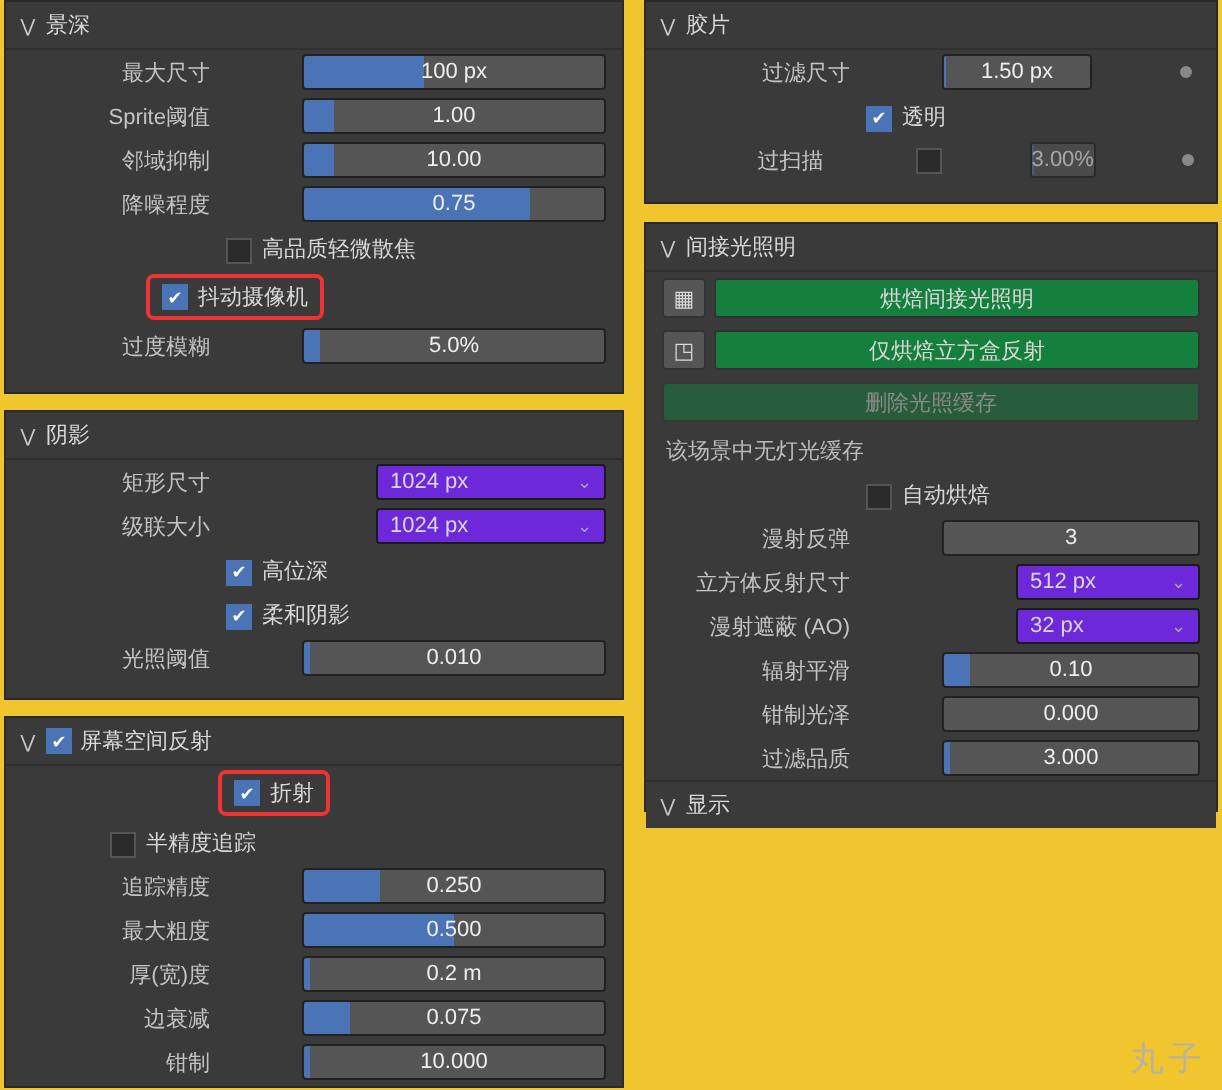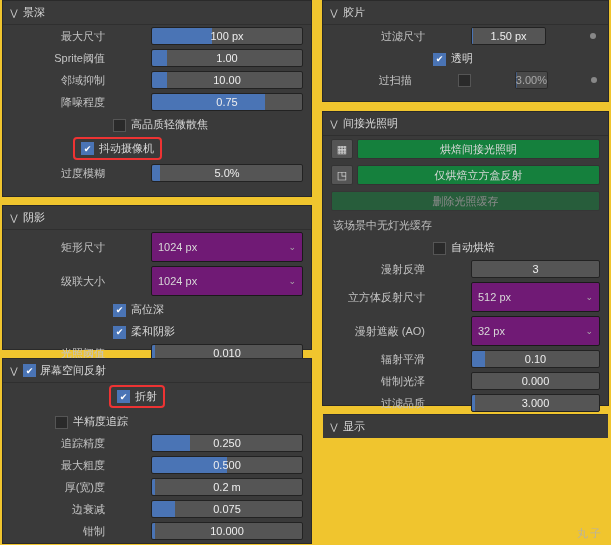--- a/index.html
+++ b/index.html
@@ -68,29 +68,30 @@
     left: 0; top: 0; bottom: 0;
     background: #4a74b5;
     border-radius: 2px 0 0 2px;
   }
   .slider .val {
     position: relative;
     z-index: 1;
     color: #eee;
   }
   .dropdown {
-    height: 30px;
-    background: #701a75;
+    height: 18px;
+    background: #6d28d9;
     border: 1px solid #1a1a1a;
     border-radius: 2px;
     flex: 1;
     display: flex;
     align-items: center;
     padding: 0 6px;
     position: relative;
+    margin-left: 37px;
   }
   .dropdown .caret {
     position: absolute;
     right: 6px;
     font-size: 9px;
     color: #aaa;
   }
   .chkrow {
     display: flex;
     align-items: flex-end;
@@ -137,21 +138,21 @@
   .dot {
     width: 6px; height: 6px; border-radius: 50%;
     background: #888;
     flex-shrink: 0;
   }
   .watermark {
     position: absolute;
     right: 8px; bottom: 4px;
     color: #b0b0b0;
     opacity: 0.85;
-    font-size: 11px;
+    font-size: 17px;
     letter-spacing: 2px;
   }
 </style>
 </head>
 <body>
 
 <div class="panel" style="left:2px; top:0; width:310px; height:197px;">
   <div class="section-header">
     <span class="chev">⋁</span>
     <span>景深</span>

